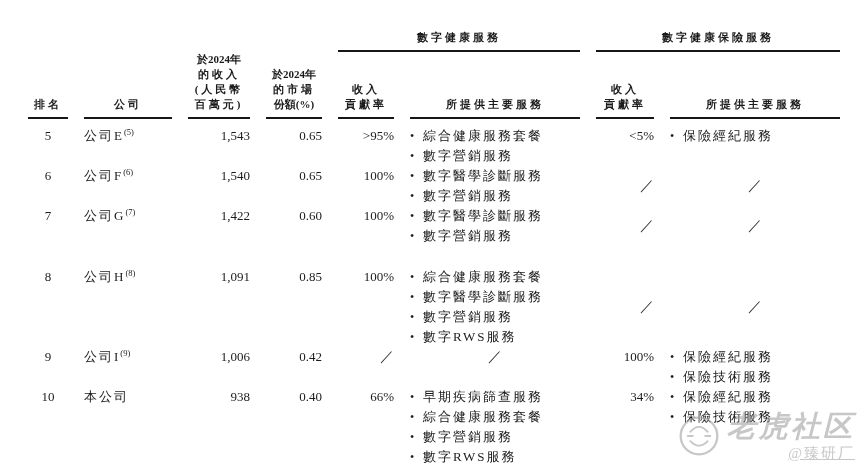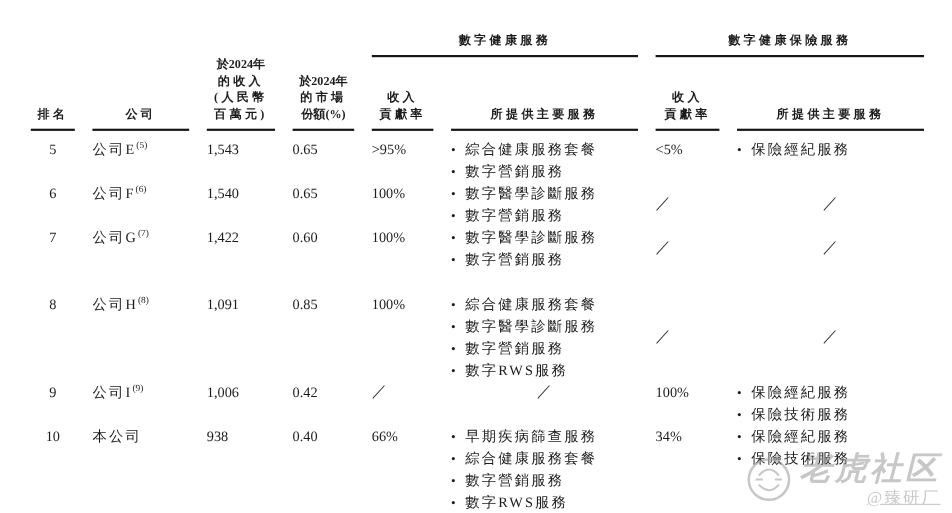--- a/index.html
+++ b/index.html
@@ -17,21 +17,21 @@
   thead th{font-weight:bold;font-size:11px;line-height:15px;text-align:center;}
   .group-blank{border:none;}
   th.group{border-bottom:2px solid #161616;padding:20px 0 5px 0;vertical-align:bottom;}
   tr.colhead th{border-bottom:2px solid #161616;vertical-align:bottom;padding-bottom:5px;margin-top:12px;}
   .hl{display:block;}
   .ls{letter-spacing:3px;}
   tbody td{vertical-align:top;font-size:13px;line-height:20px;white-space:nowrap;}
   tbody tr:first-child td{padding-top:7px;}
   tbody tr:nth-child(4) td{padding-top:21px;}
   td.rank{text-align:center;}
-  td.num{text-align:left;}
+  td.num{text-align:right;}
   .cjk{letter-spacing:2px;margin-top:12px;}
   sup.note{font-size:8.5px;letter-spacing:0;vertical-align:super;line-height:0;}
   .svc-line{white-space:nowrap;}
   .bullet{display:inline-block;width:13px;font-size:12px;}
   td.slash-txt,.slash{letter-spacing:0;color:#2a2a2a;font-size:14px;}
   td.v-mid{vertical-align:middle;}
   td.svc .slash{text-align:center;}
   .watermark{
     position:absolute;right:10px;bottom:2px;display:flex;align-items:flex-start;
     opacity:0.55;color:#9a9a9a;pointer-events:none;

